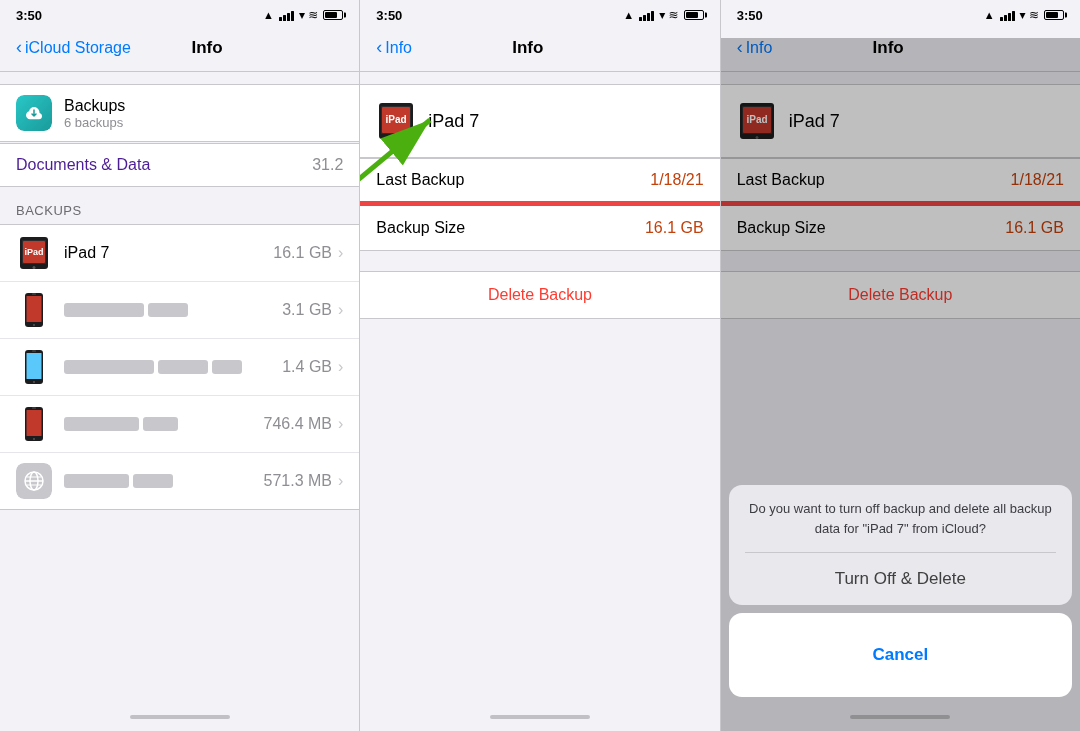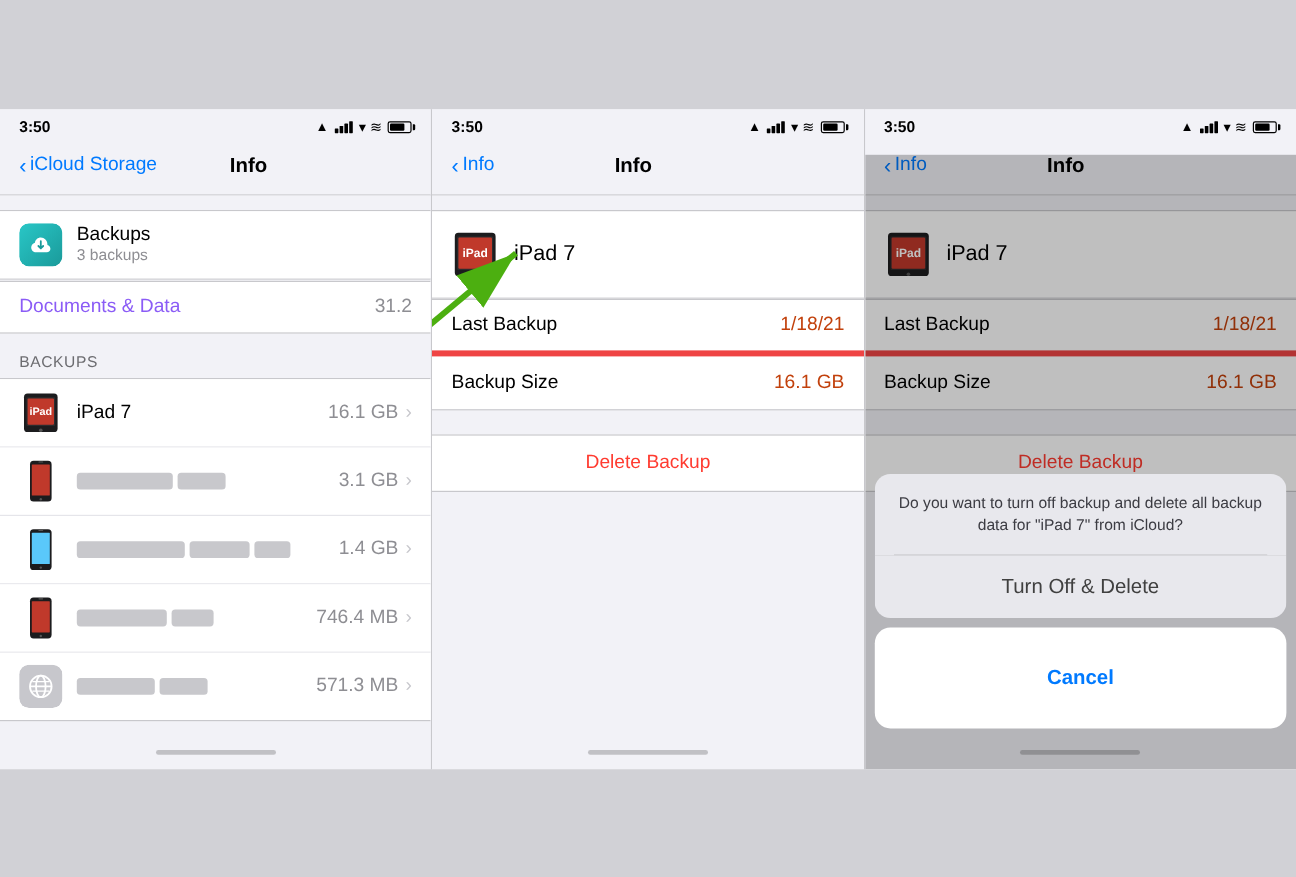--- a/index.html
+++ b/index.html
@@ -11,21 +11,21 @@
       width: 1080px;
       height: 731px;
       font-family: -apple-system, 'SF Pro Text', 'Helvetica Neue', sans-serif;
       overflow: hidden;
     }
     .screens-container {
       display: flex;
       flex-direction: row;
       gap: 0;
       width: 1080px;
-      height: 550px;
+      height: 731px;
       position: relative;
     }
 
     
     .screen {
       background: #f2f2f7;
       flex: 1;
       height: 100%;
       display: flex;
       flex-direction: column;
@@ -220,21 +220,21 @@
       align-items: center;
       padding: 10px 16px;
       background: #fff;
       border-top: 1px solid #c8c8cc;
       border-bottom: 1px solid #c8c8cc;
       min-height: 44px;
     }
     .docs-label {
       flex: 1;
       font-size: 16px;
-      color: #8b5cf6;
+      color: #4c1d95;
     }
     .docs-value {
       font-size: 16px;
       color: #8e8e93;
     }
 
     
     .device-header-row {
       display: flex;
       align-items: center;
@@ -402,21 +402,21 @@
           <div class="list-item-icon">
             <div class="icloud-backup-icon">
               <svg width="22" height="22" viewBox="0 0 22 22" fill="none" xmlns="http://www.w3.org/2000/svg">
                 <path d="M11 5C8.5 5 6.5 6.8 6.1 9.2C4.3 9.7 3 11.3 3 13.2C3 15.4 4.8 17.2 7 17.2H16C17.7 17.2 19 15.9 19 14.2C19 12.7 17.9 11.4 16.5 11.1C16.5 10.9 16.5 10.7 16.5 10.5C16.5 7.5 14 5 11 5Z" fill="white"></path>
                 <path d="M11 8L11 14M11 14L9 12M11 14L13 12" stroke="#1a9a9a" stroke-width="1.5" stroke-linecap="round" stroke-linejoin="round"></path>
               </svg>
             </div>
           </div>
           <div class="list-item-text">
             <div class="list-item-title">Backups</div>
-            <div class="list-item-subtitle">3 backups</div>
+            <div class="list-item-subtitle">6 backups</div>
           </div>
         </div>
       </div>
 
       <div style="height:1px;"></div>
       <div class="docs-row">
         <span class="docs-label">Documents &amp; Data</span>
         <span class="docs-value"><span>31.2</span></span>
       </div>
 

